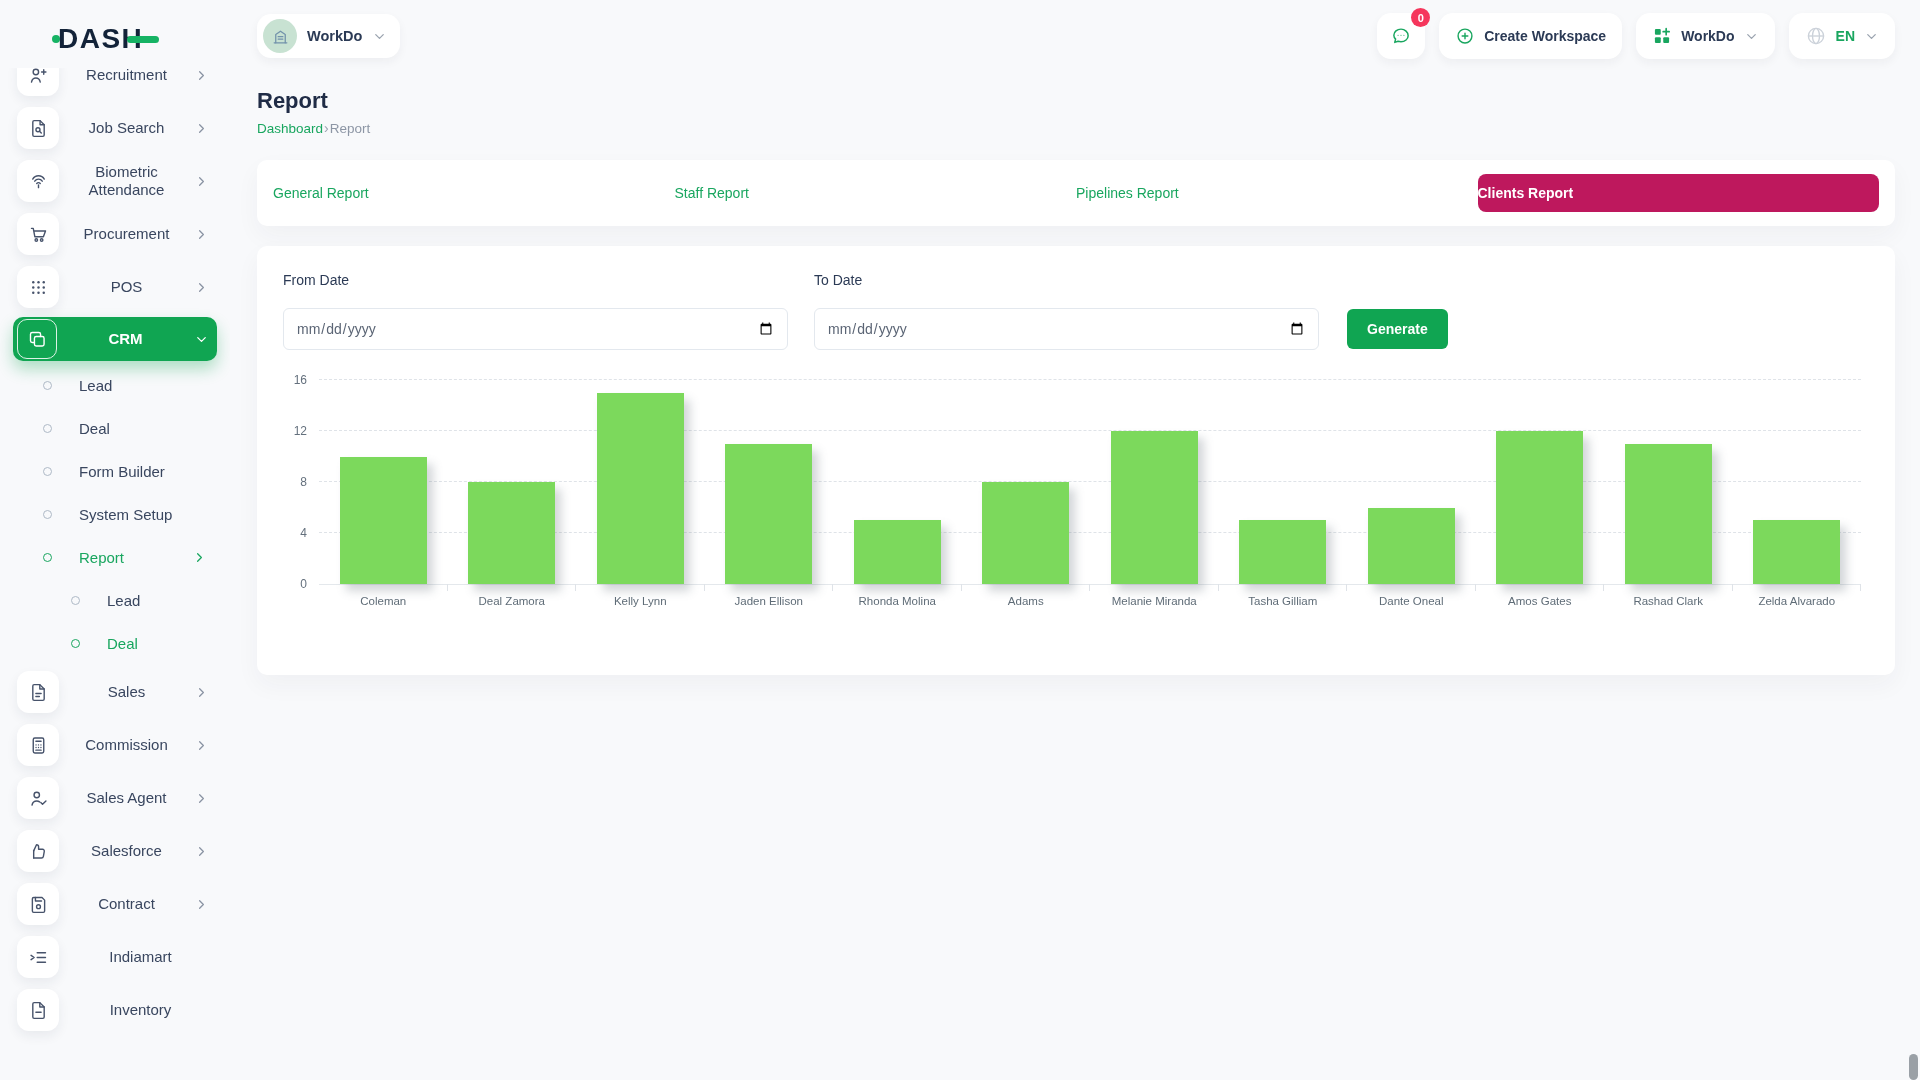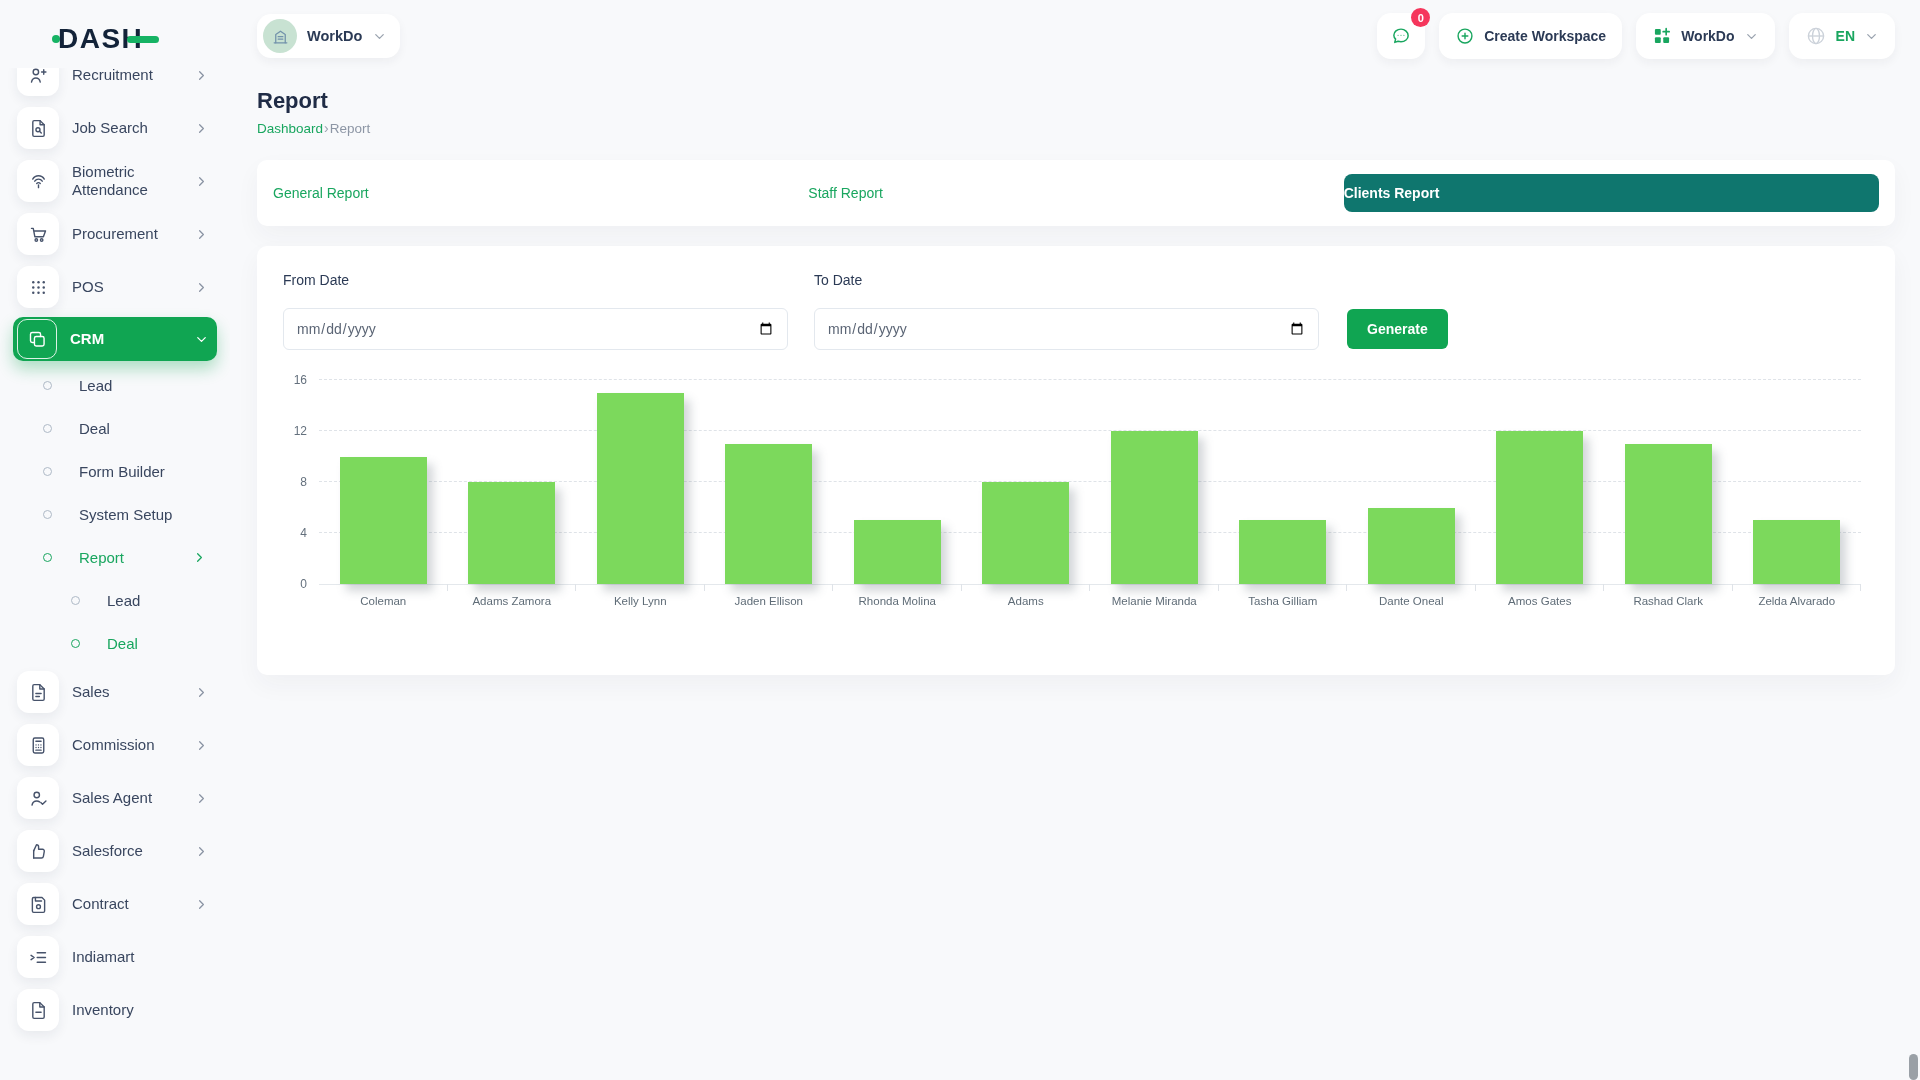--- a/index.html
+++ b/index.html
@@ -11,21 +11,21 @@
     display:flex;
     position:relative;
   }
 
   
   .sidebar { width:230px; flex:none; height:1080px; position:relative; }
   .logo { padding:16px 0 0 52px; height:62px; display:flex; align-items:center; cursor:pointer; position:relative; }
   .logo-dot { width:8px; height:8px; border-radius:50%; background:#16b364; margin-right:-2px; }
   .logo-text { font-size:28px; font-weight:800; letter-spacing:1.5px; color:#132339; }
   .logo-bar { width:32px; height:7px; border-radius:4px; background:#16b364; margin-left:-16px; }
-  .nav { margin-top:6px; height:1012px; overflow:hidden; padding:0 13px; }
+  .nav { margin-top:6px; height:1012px; overflow:hidden; padding:0 13px;text-align:center; }
   .menu-item { display:flex; align-items:center; gap:13px; min-height:44px; margin-bottom:7px;
                border-radius:10px; padding:2px 8px 2px 4px; cursor:pointer; }
   .menu-item:first-child { margin-top:-16px; }
   .icon-box { width:42px; height:42px; background:#ffffff; border-radius:12px; flex:none;
               display:flex; align-items:center; justify-content:center; color:#47536b;
               box-shadow:0 5px 12px rgba(25,40,70,.07); }
   .menu-label { font-size:15px; font-weight:500; color:#39465f; flex:1; line-height:1.2; }
   .chev { margin-left:auto; color:#8a93a3; display:flex; flex:none; }
   .menu-item.active { background:#10a552; box-shadow:0 8px 16px rgba(16,165,82,.32); }
   .menu-item.active .icon-box { background:transparent; border:1.6px solid rgba(255,255,255,.85);
@@ -68,21 +68,21 @@
   .page-title { font-size:22px; font-weight:700; color:#202c46; margin:6px 0 6px; }
   .breadcrumb { display:flex; align-items:center; gap:1px; font-size:13.5px; margin-bottom:24px; }
   .crumb-link { color:#19a65f; cursor:pointer; }
   .crumb-sep { color:#9aa3b0; font-size:14px; }
   .crumb-current { color:#8d96a5; }
 
   .tabs-card { background:#fff; border-radius:10px; padding:14px 16px; display:flex; align-items:center;
                box-shadow:0 10px 24px rgba(40,50,70,.045); margin-bottom:20px; }
   .tab { flex:1; text-align:left; font-size:14px; color:#19a65f; font-weight:500; height:38px;
          line-height:38px; border-radius:8px; cursor:pointer; }
-  .tab.active { background:#0f766e; color:#fff; font-weight:600; }
+  .tab.active { background:#be185d; color:#fff; font-weight:600; }
 
   .report-card { background:#fff; border-radius:10px; padding:26px 26px 56px;
                  box-shadow:0 10px 24px rgba(40,50,70,.045); }
   .filter-row { display:flex; gap:26px; align-items:flex-end; margin-bottom:30px; }
   .field { width:505px; }
   .field-label { display:block; font-size:14px; font-weight:500; color:#2b3a55; margin-bottom:20px; }
   .date-input { width:100%; height:42px; border:1px solid #e3e8ee; border-radius:6px; padding:0 12px;
                 font-size:14px; color:#5b6575; background:#fff; font-family:inherit; outline:none; }
   .generate-btn { height:40px; padding:0 20px; background:#10a552; color:#fff; border:none; border-radius:6px;
                   font-size:14px; font-weight:600; cursor:pointer; margin-left:2px; margin-bottom:1px;
@@ -422,20 +422,21 @@
     <h1 class="page-title">Report</h1>
     <div class="breadcrumb">
       <span class="crumb-link">Dashboard</span>
       <span class="crumb-sep">›</span>
       <span class="crumb-current">Report</span>
     </div>
 
     <div class="tabs-card" id="tabs-card">
         <div class="tab">General Report</div>
         <div class="tab">Staff Report</div>
+        <div class="tab">Pipelines Report</div>
         <div class="tab active">Clients Report</div>
       </div>
 
     <div class="report-card">
       <div class="filter-row">
         <div class="field">
           <label class="field-label">From Date</label>
           <input type="date" class="date-input" placeholder="mm/dd/yyyy" style="">
         </div>
         <div class="field">
@@ -456,21 +457,21 @@
             <span class="y-label" style="bottom: 75%;">12</span>
             <div class="grid-line" style="bottom: 100%;"></div>
             <span class="y-label" style="bottom: 100%;">16</span>
             <div class="cells">
               <div class="cell">
                 <div class="bar" style="height: 62.5%; background: rgb(124, 217, 92);"></div>
                 <div class="x-label">Coleman</div>
               </div>
               <div class="cell">
                 <div class="bar" style="height: 50%; background: rgb(124, 217, 92);"></div>
-                <div class="x-label">Adams Zamora</div>
+                <div class="x-label">Deal Zamora</div>
               </div>
               <div class="cell">
                 <div class="bar" style="height: 93.75%; background: rgb(124, 217, 92);"></div>
                 <div class="x-label">Kelly Lynn</div>
               </div>
               <div class="cell">
                 <div class="bar" style="height: 68.75%; background: rgb(124, 217, 92);"></div>
                 <div class="x-label">Jaden Ellison</div>
               </div>
               <div class="cell">

